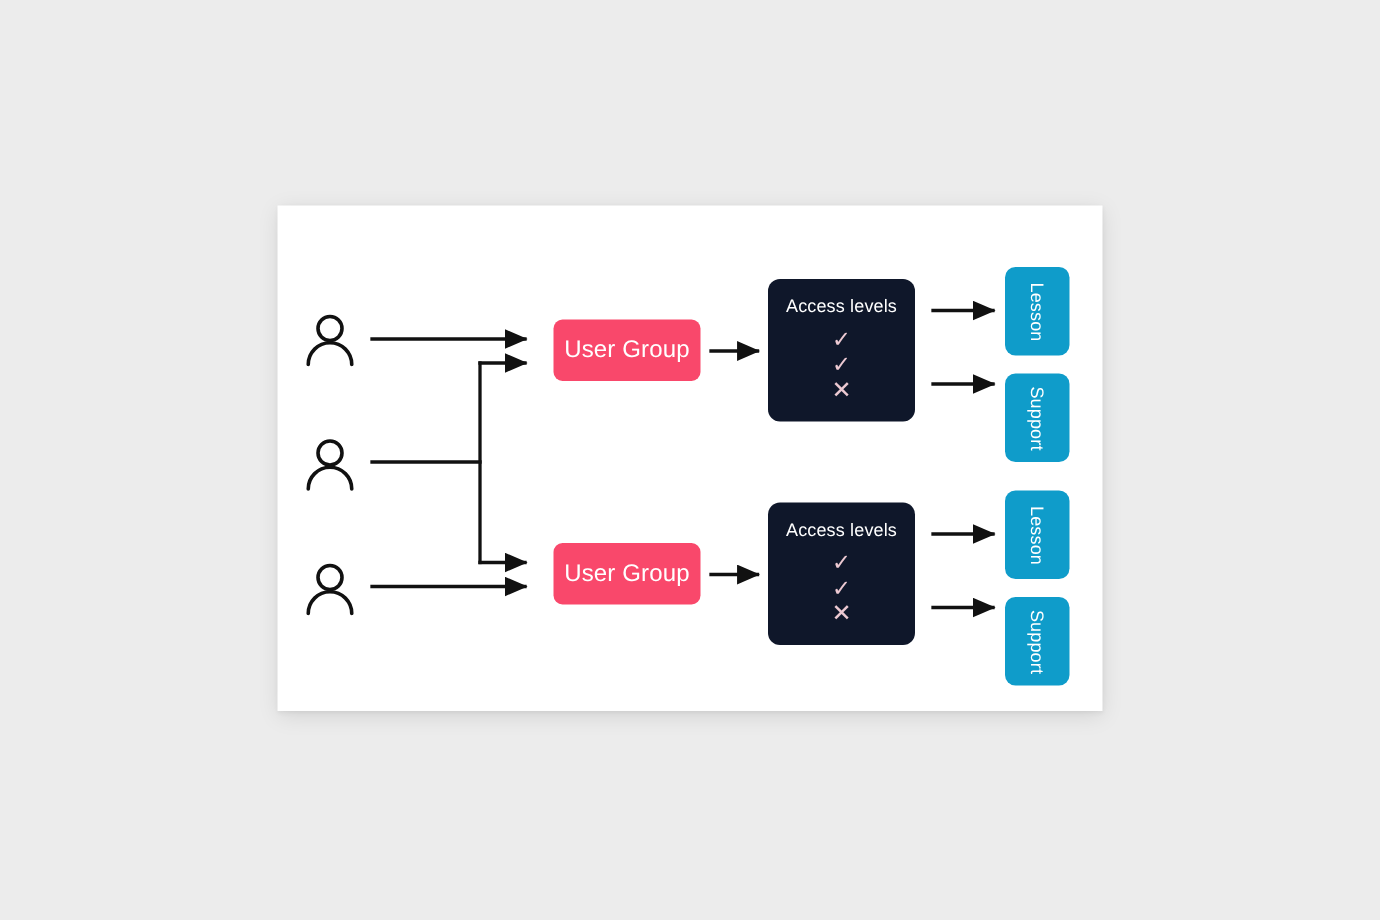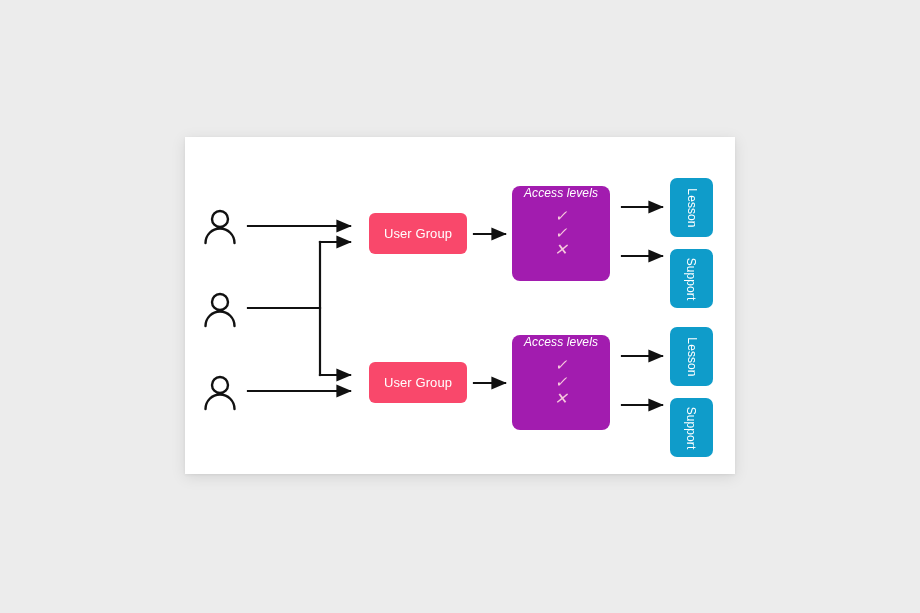--- a/index.html
+++ b/index.html
@@ -45,32 +45,32 @@
   .user-node {
     width: 44px;
     height: 44px;
   }
   .usergroup-box {
     width: 98px;
     height: 41px;
     border-radius: 6px;
     background: #f9486b;
     color: #ffffff;
-    font-size: 13px;
+    font-size: 16px;
     letter-spacing: 0.1px;
   }
   .access-box {
     width: 98px;
     height: 95px;
     border-radius: 8px;
-    background: #a21caf;
+    background: #0f172a;
     color: #ffffff;
     flex-direction: column;
     justify-content: flex-start;
-    font-style: italic;
+    padding-top: 11px;
   }
   .access-title {
     font-size: 12px;
     letter-spacing: 0.1px;
     margin-bottom: 7px;
   }
   .access-marks {
     display: flex;
     flex-direction: column;
     align-items: center;

